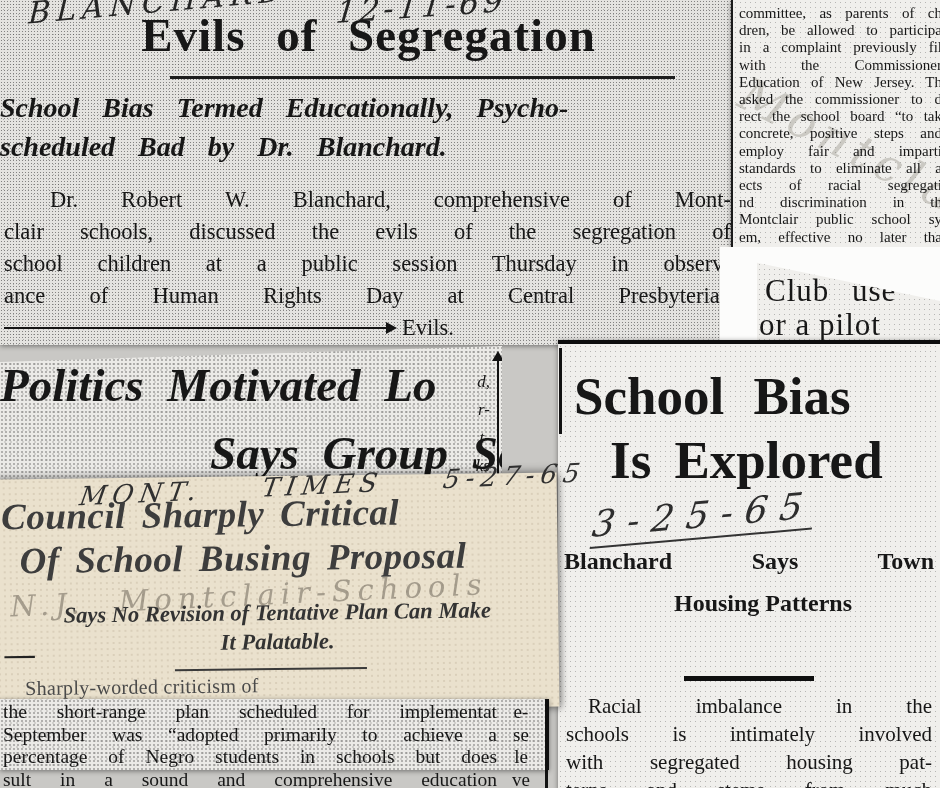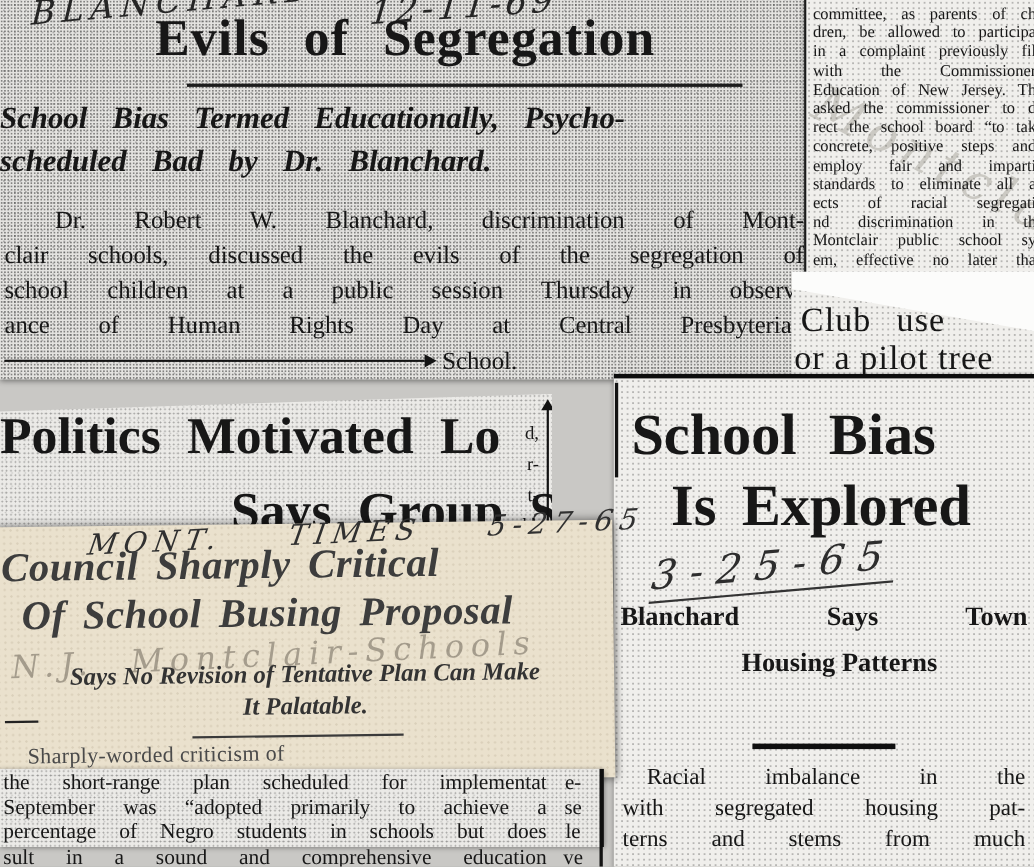--- a/index.html
+++ b/index.html
@@ -62,26 +62,26 @@
   
   #rightcol{left:731px;top:0;width:209px;height:263px;z-index:2;border-left:2.5px solid #1a1a1a;}
   #rightcol-text{position:absolute;top:5px;left:6px;right:0;font-size:15px;line-height:17.2px;}
   #rightcol-watermark{
     position:absolute;top:130px;left:-6px;font-family:"DejaVu Serif",serif;font-style:italic;
     font-size:46px;color:rgba(125,120,110,.32);transform:rotate(27deg);letter-spacing:7px;white-space:nowrap;
   }
 
   
   #club{left:720px;top:247px;width:220px;height:98px;background:#fcfcfb;z-index:3;box-shadow:none;}
-  #club-paper{position:absolute;inset:0;clip-path:polygon(0 16%, 100% 55%, 100% 100%, 0 100%);}
+  #club-paper{position:absolute;inset:0;clip-path:polygon(0 16%, 100% 55%, 100% 100%, 0 100%);margin-left:37px;}
   #club-l1{position:absolute;top:26px;left:8px;font-size:31px;letter-spacing:1px;word-spacing:14px;}
   #club-l2{position:absolute;top:60px;left:2px;font-size:31px;letter-spacing:1px;}
 
   
-  #politics{left:0;top:358px;width:502px;height:148px;z-index:5;clip-path:polygon(0 16px,100% 0,100% 100%,0 100%);box-shadow:none;}
+  #politics{left:0;top:346px;width:502px;height:148px;z-index:5;clip-path:polygon(0 16px,100% 0,100% 100%,0 100%);box-shadow:none;font-style:italic;}
   #pol-h1{position:absolute;top:12px;left:0;font-size:47px;font-weight:700;white-space:nowrap;word-spacing:12px;}
   #pol-h2{position:absolute;top:80px;left:210px;font-size:47px;font-weight:700;white-space:nowrap;word-spacing:12px;}
   #pol-frags{position:absolute;top:22px;right:12px;width:32px;font-size:17px;line-height:28px;text-align:right;}
   #pol-rule{position:absolute;top:14px;bottom:0;right:3px;width:2.5px;background:#121212;}
   #pol-rule-head{position:absolute;top:-9px;left:-5px;width:0;height:0;border-left:6px solid transparent;border-right:6px solid transparent;border-bottom:10px solid #121212;}
 
   
   #schoolbias{left:558px;top:340px;width:382px;height:448px;z-index:4;border-top:4px solid #0d0d0d;}
   #sb-edge{position:absolute;left:1px;top:4px;width:3px;height:86px;background:#131313;}
   #sb-edge2{position:absolute;left:-13px;top:330px;width:3px;height:118px;background:#131313;}
@@ -119,28 +119,28 @@
 <div id="scan">
 
   <div id="evils" class="clip ht-heavy">
     <div id="evils-hand-name" class="hand-ink">BLANCHARD</div>
     <div id="evils-hand-date" class="hand-ink">12-11-69</div>
     <div id="evils-headline">Evils of Segregation</div>
     <div id="evils-rule"></div>
     <div id="evils-sub1" class="evils-sub">School Bias Termed Educationally, Psycho-</div>
     <div id="evils-sub2" class="evils-sub">scheduled Bad by Dr. Blanchard.</div>
     <div id="evils-body">
-      <div class="jline">Dr. Robert W. Blanchard, discrimination of Mont-</div>
+      <div class="jline">Dr. Robert W. Blanchard, comprehensive of Mont-</div>
       <div class="jline">clair schools, discussed the evils of the segregation of</div>
       <div class="jline">school children at a public session Thursday in observ-</div>
       <div class="jline">ance of Human Rights Day at Central Presbyterian</div>
       <div id="evils-lastline">
         <div id="evils-arrow-line"></div>
         <div id="evils-arrow-head"></div>
-        <span id="evils-church">School.</span>
+        <span id="evils-church">Evils.</span>
       </div>
     </div>
   </div>
 
   <div id="rightcol" class="clip ht-light">
     <div id="rightcol-watermark">Montclair</div>
     <div id="rightcol-text">
       <div class="jline">committee, as parents of ch</div>
       <div class="jline">dren, be allowed to participa</div>
       <div class="jline">in a complaint previously fil</div>
@@ -186,20 +186,21 @@
     <div id="sb-h1">School Bias</div>
     <div id="sb-h2">Is Explored</div>
     <div id="sb-hand" class="hand-ink">3-25-65</div>
     <div id="sb-sub">
       <div class="jline">Blanchard Says Town</div>
       <div class="c">Housing Patterns</div>
     </div>
     <div id="sb-thickrule"></div>
     <div id="sb-body">
       <div class="jline">Racial imbalance in the</div>
+      <div class="jline">schools is intimately involved</div>
       <div class="jline">with segregated housing pat-</div>
       <div class="jline">terns and stems from much</div>
     </div>
   </div>
 
   <div id="council" class="clip tan">
     <div id="co-hand" class="hand-ink">MONT. TIMES 5-27-65</div>
     <div id="co-h1" class="co-head">Council Sharply Critical</div>
     <div id="co-h2" class="co-head">Of School Busing Proposal</div>
     <div id="co-pencil">N.J. Montclair-Schools</div>

